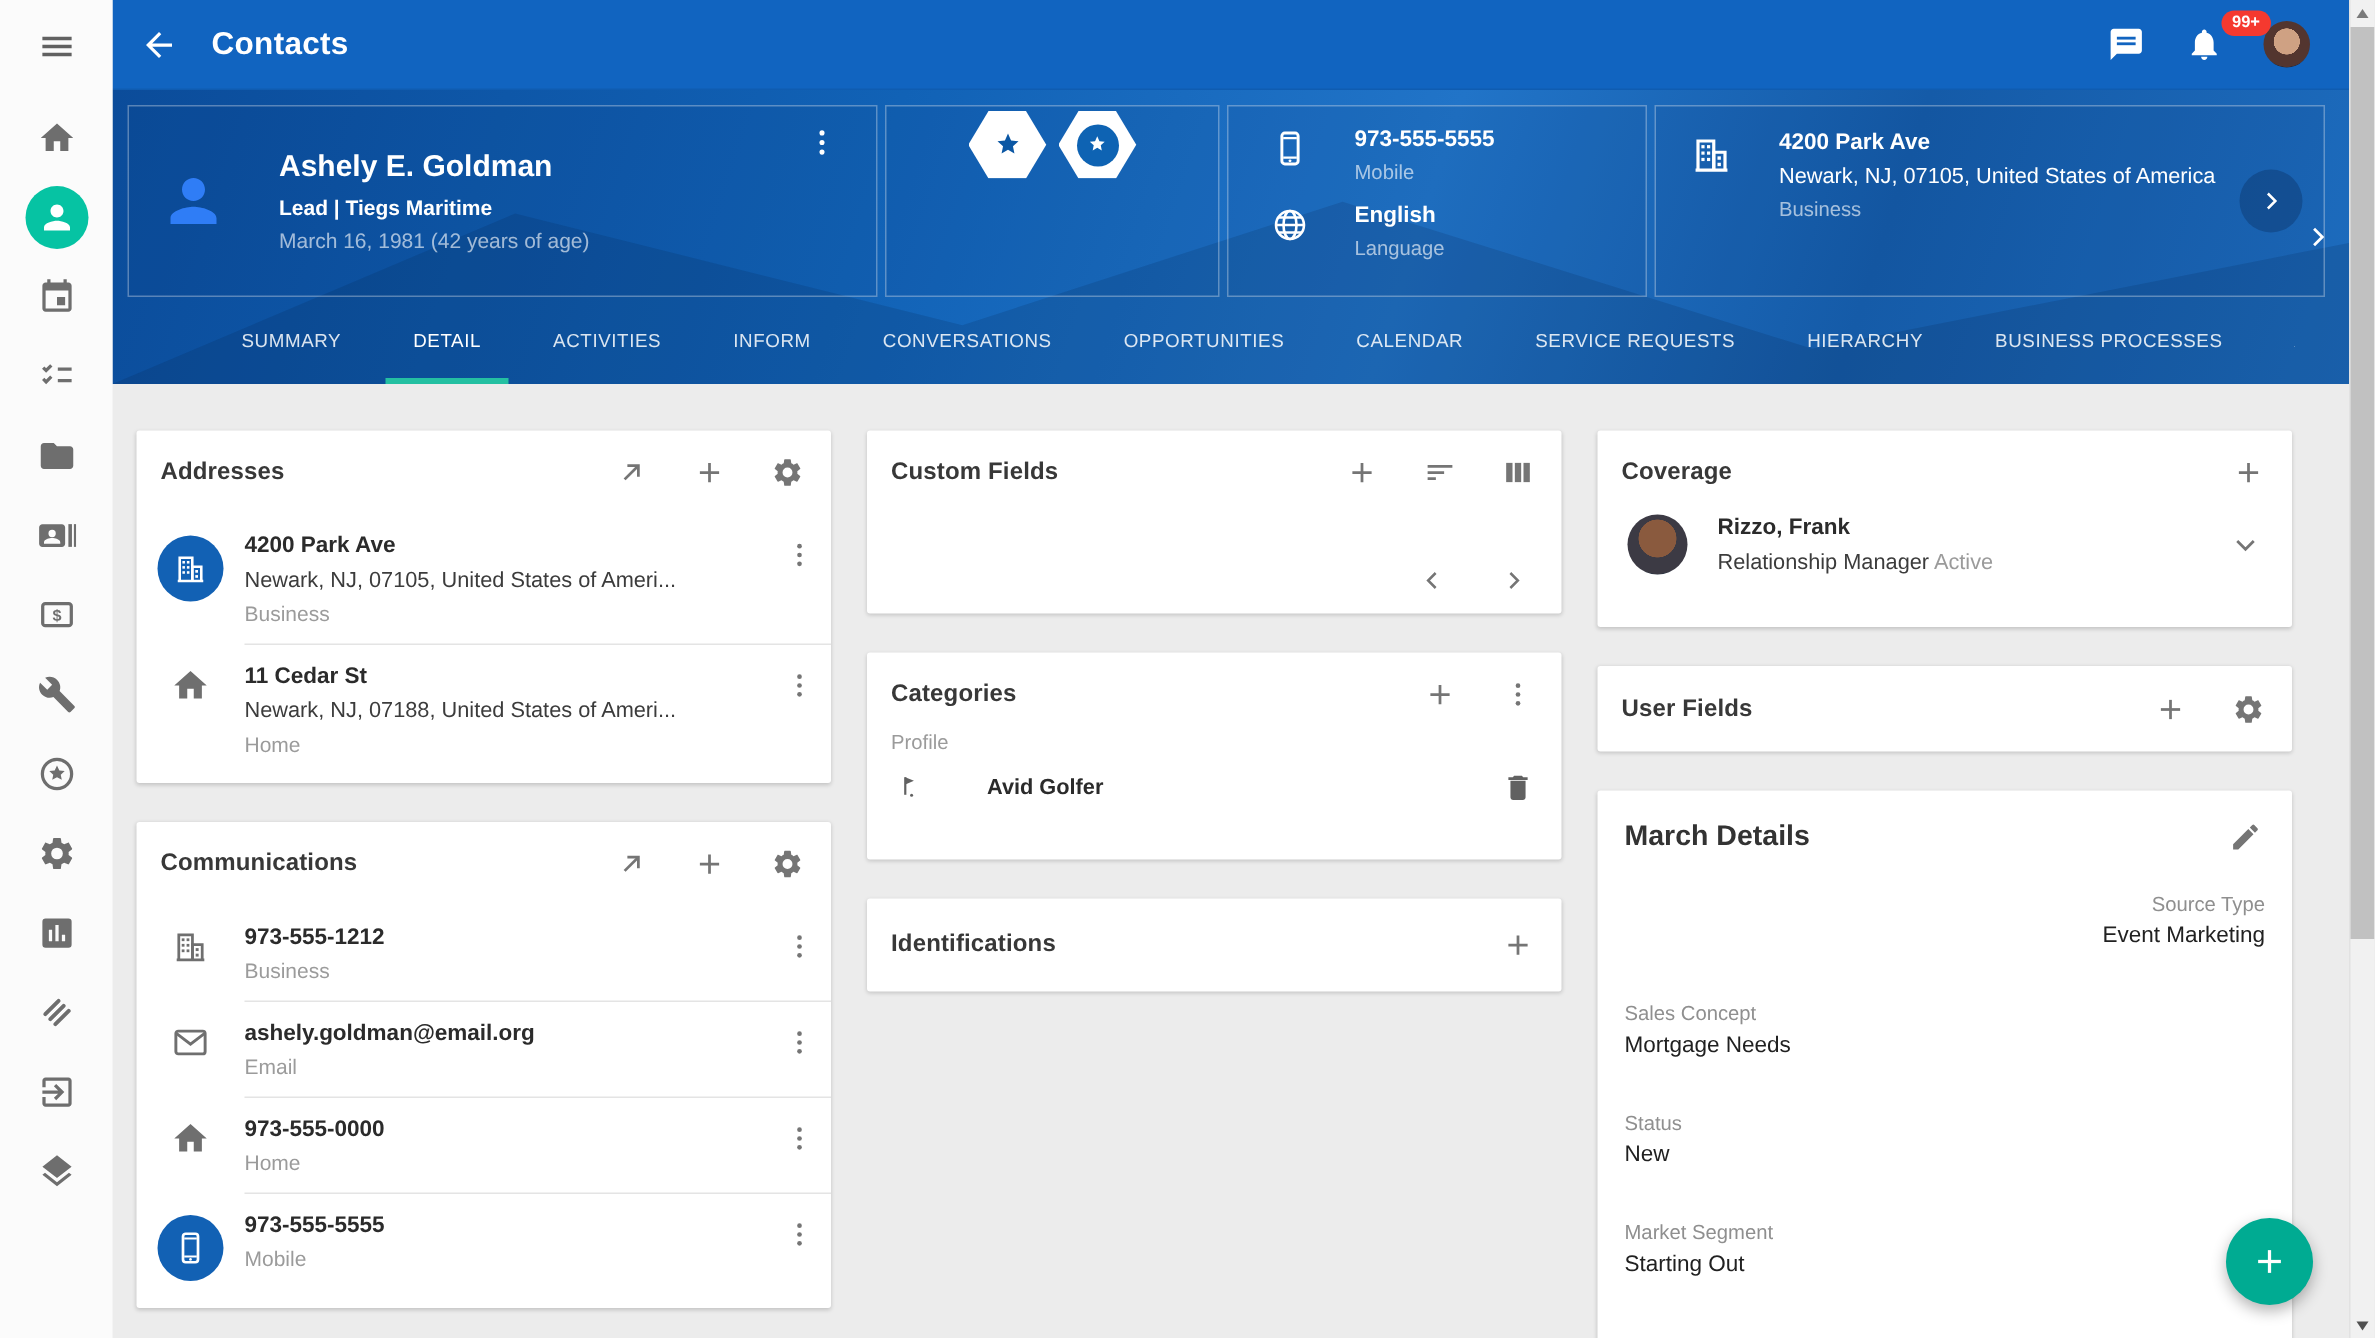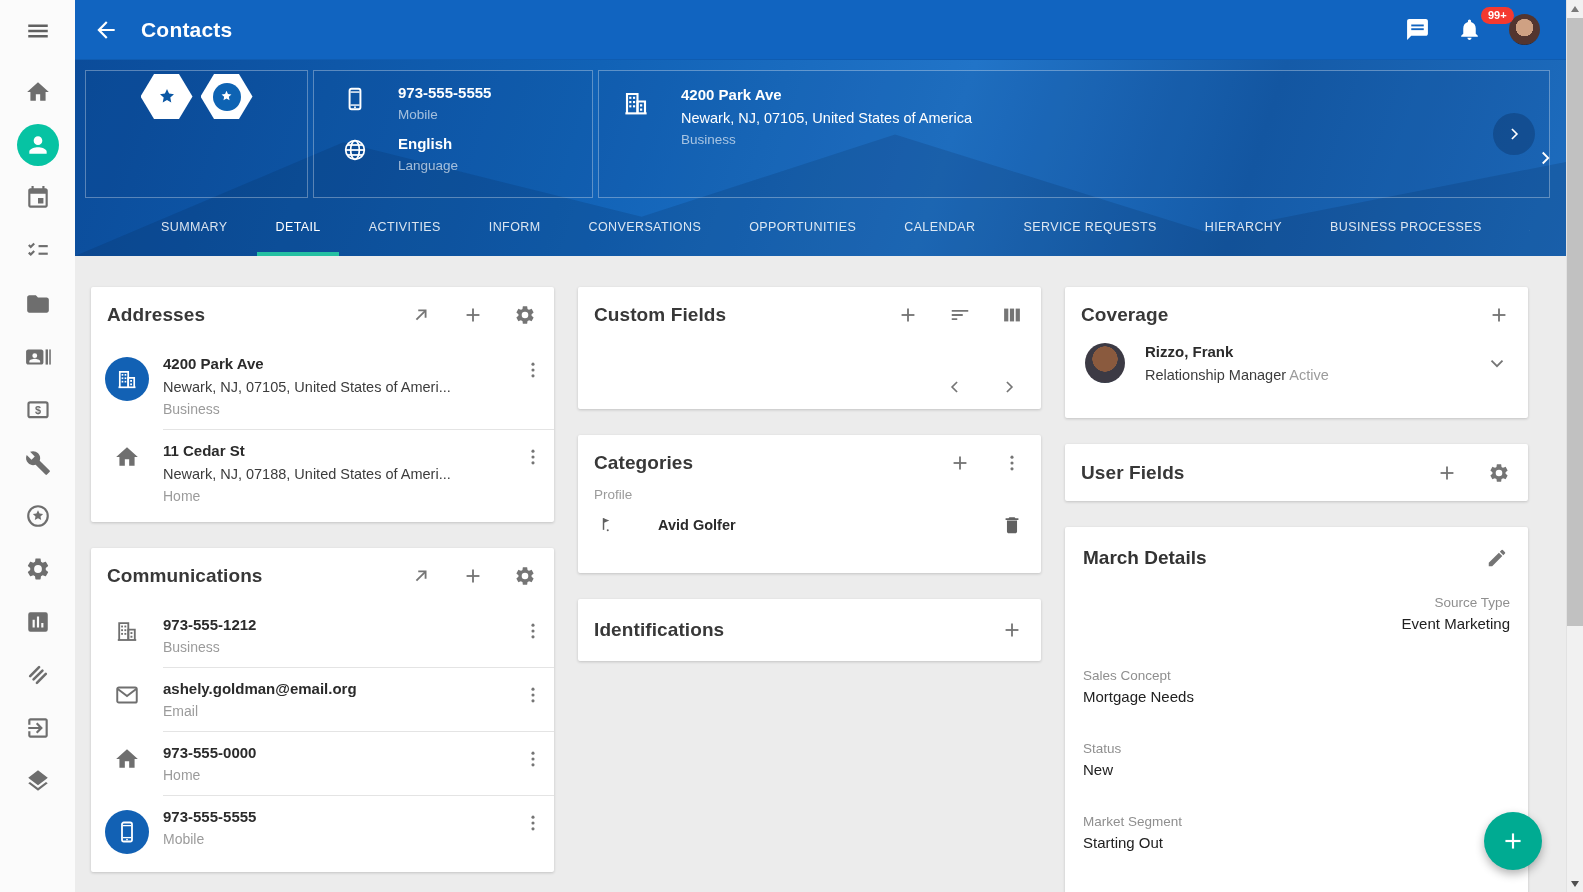--- a/index.html
+++ b/index.html
@@ -74,21 +74,21 @@
   .tab.active::after { content:""; position:absolute; left:0; right:0; bottom:0; height:4px; background:#24c0a2; }
   .tab-audit { max-width:56px; overflow:hidden; padding-right:0; margin-right:0; }
   .tabs-chevron { position:absolute; right:2px; top:50%; transform:translateY(-50%); color:#fff; }
   .tabs-chevron .ic { width:22px; height:22px; }
 
   
   .content { flex:1; display:grid; grid-template-columns:1fr 1fr 1fr; gap:24px; padding:31px 38px 0 16px; overflow:hidden; align-content:start; }
   .col { display:flex; flex-direction:column; gap:26px; min-width:0; }
   .card { background:#fff; border-radius:2px; box-shadow:0 1px 3px rgba(0,0,0,.18); }
   .card-head { height:56px; display:flex; align-items:center; padding:0 18px 0 16px; }
-  .card-title { font-size:19px; font-weight:bold; color:#383838; letter-spacing:.1px; }
+  .card-title { font-size:16px; font-weight:bold; color:#383838; letter-spacing:.1px; }
   .card-actions { margin-left:auto; display:flex; align-items:center; gap:30px; }
   .icon-btn { color:#757575; display:flex; align-items:center; justify-content:center; }
   .icon-btn .ic { width:22px; height:22px; }
 
   .ilist { list-style:none; padding-bottom:6px; }
   .row { display:flex; align-items:flex-start; padding:10px 10px 12px 0; }
   .row-icon { width:72px; display:flex; justify-content:center; padding-top:4px; color:#6f6f6f; flex-shrink:0; }
   .row-icon .ic { width:26px; height:26px; }
   .blue-circle { width:44px; height:44px; border-radius:50%; background:#1261b4; display:flex; align-items:center; justify-content:center; color:#fff; }
   .blue-circle .ic { width:24px; height:24px; }
@@ -418,20 +418,35 @@
             </svg>
           <span class="nbadge">99+</span>
         </button>
         <button class="avatar"></button>
       </div>
     </header>
 
     <section class="hero">
       <div class="hero-panels">
 
+        <div class="panel p1">
+          <button class="kebab">
+              <svg class="ic">
+                <use href="#i-dots"></use>
+              </svg>
+            </button>
+          <svg class="ic contact-glyph">
+              <use href="#i-person"></use>
+            </svg>
+          <div class="p1-text">
+            <div class="c-name">Ashely E. Goldman</div>
+            <div class="c-sub">Lead | Tiegs Maritime</div>
+            <div class="c-birth">March 16, 1981 (42 years of age)</div>
+          </div>
+        </div>
 
         <div class="panel p2">
           <span class="hex">
               <svg class="ic">
                 <use href="#i-star"></use>
               </svg>
             </span>
           <span class="hex">
               <span class="hex-circle">
                 <svg class="ic">

